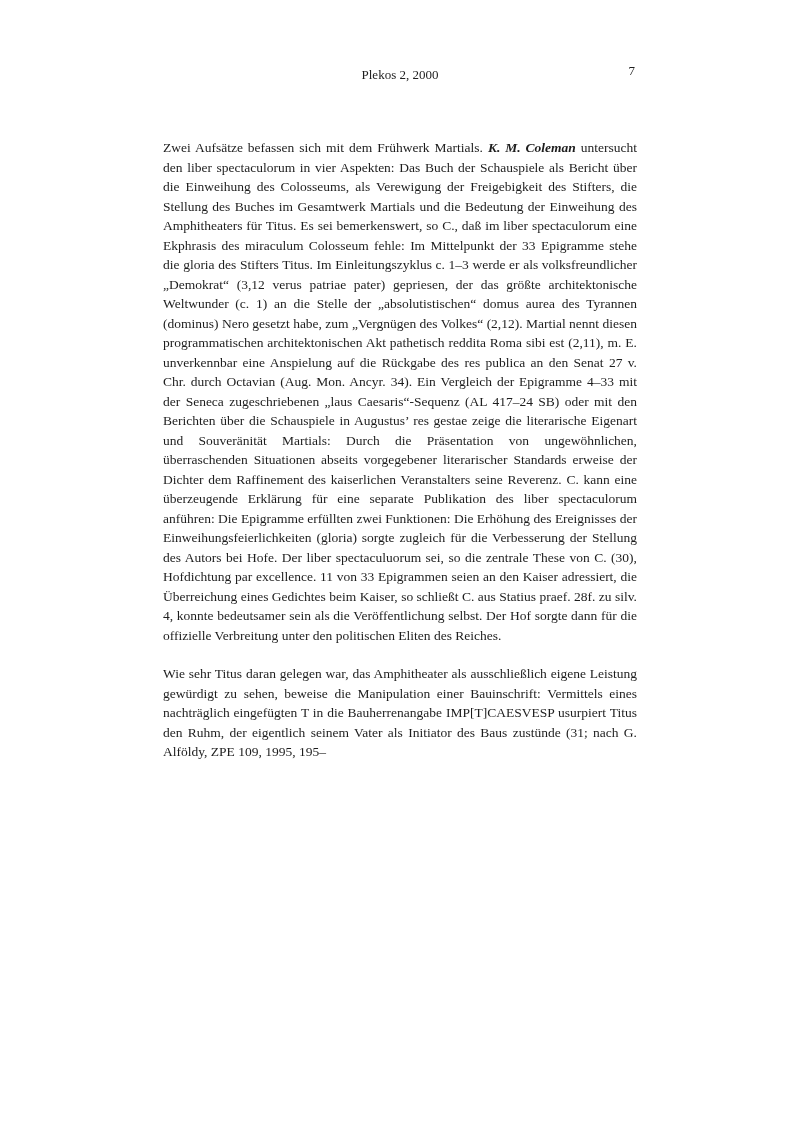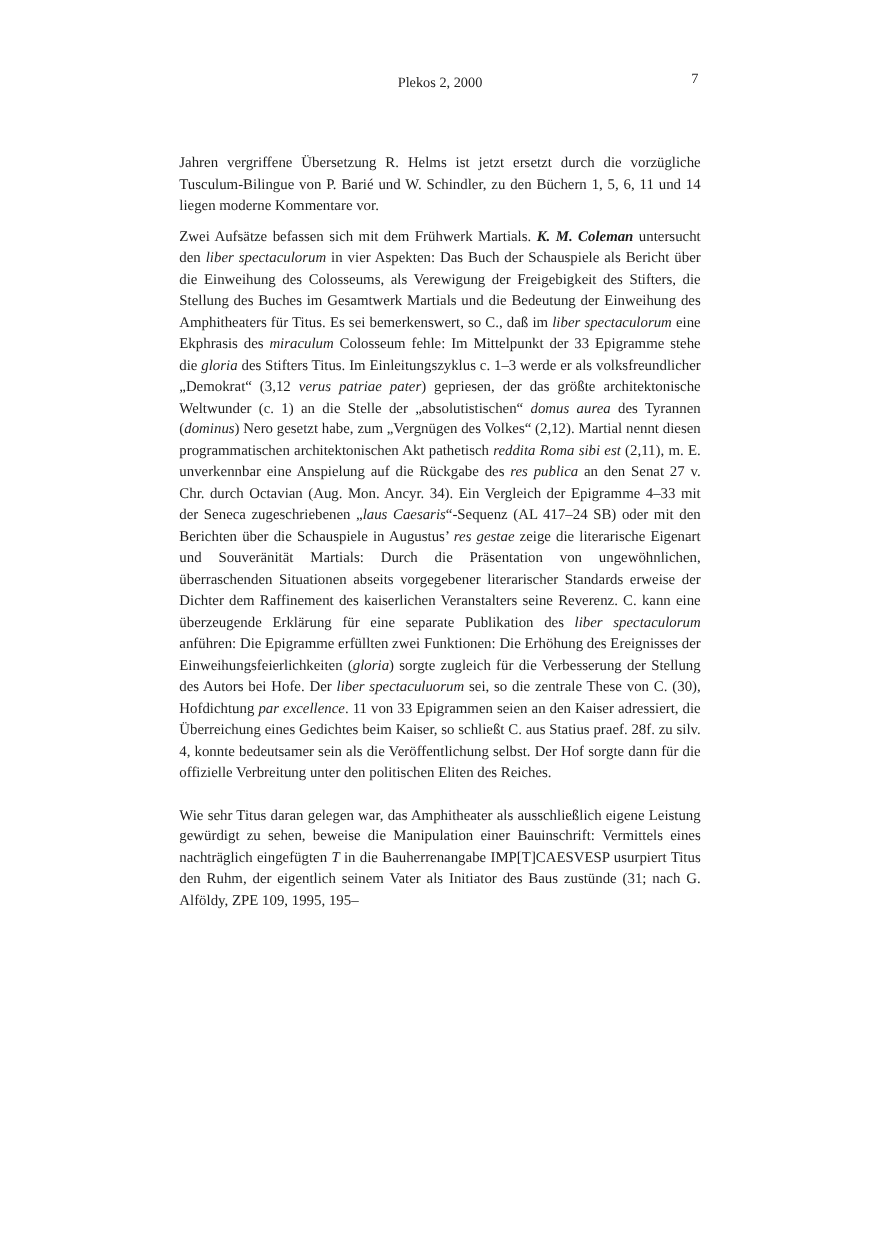--- a/index.html
+++ b/index.html
@@ -32,29 +32,28 @@
     left: 163px;
     width: 474px;
   }
   .para {
     margin: 0 0 8px 0;
     font-size: 13.5px;
     line-height: 19.5px;
     text-align: justify;
   }
   .para:last-child { margin-bottom: 0; margin-top: 19px; }
-  .i { font-style: italic; }
+  .i { }
   .b { font-weight: bold; font-style: italic; }
 </style>
 </head>
 <body>
 
 <div class="page">
   <div class="running-head">
     <span>Plekos 2, 2000</span>
     <span class="pageno">7</span>
   </div>
   <div class="body-text">
-      <p class="para"><span>Jahren vergriffene Übersetzung R. Helms ist jetzt ersetzt durch die vorzügliche Tusculum-Bilingue von P. Barié und W. Schindler, zu den Büchern 1, 5, 6, 11 und 14 liegen moderne Kommentare vor.</span></p>
       <p class="para"><span>Zwei Aufsätze befassen sich mit dem Frühwerk Martials. </span><span class="b">K. M. Coleman</span><span> untersucht den </span><span class="i">liber spectaculorum</span><span> in vier Aspekten: Das Buch der Schauspiele als Bericht über die Einweihung des Colosseums, als Verewigung der Freigebigkeit des Stifters, die Stellung des Buches im Gesamtwerk Martials und die Bedeutung der Einweihung des Amphitheaters für Titus. Es sei bemerkenswert, so C., daß im </span><span class="i">liber spectaculorum</span><span> eine Ekphrasis des </span><span class="i">miraculum</span><span> Colosseum fehle: Im Mittelpunkt der 33 Epigramme stehe die </span><span class="i">gloria</span><span> des Stifters Titus. Im Einleitungszyklus c. 1–3 werde er als volksfreundlicher „Demokrat“ (3,12 </span><span class="i">verus patriae pater</span><span>) gepriesen, der das größte architektonische Weltwunder (c. 1) an die Stelle der „absolutistischen“ </span><span class="i">domus aurea</span><span> des Tyrannen (</span><span class="i">dominus</span><span>) Nero gesetzt habe, zum „Vergnügen des Volkes“ (2,12). Martial nennt diesen programmatischen architektonischen Akt pathetisch </span><span class="i">reddita Roma sibi est</span><span> (2,11), m. E. unverkennbar eine Anspielung auf die Rückgabe des </span><span class="i">res publica</span><span> an den Senat 27 v. Chr. durch Octavian (Aug. Mon. Ancyr. 34). Ein Vergleich der Epigramme 4–33 mit der Seneca zugeschriebenen „</span><span class="i">laus Caesaris</span><span>“-Sequenz (AL 417–24 SB) oder mit den Berichten über die Schauspiele in Augustus’ </span><span class="i">res gestae</span><span> zeige die literarische Eigenart und Souveränität Martials: Durch die Präsentation von ungewöhnlichen, überraschenden Situationen abseits vorgegebener literarischer Standards erweise der Dichter dem Raffinement des kaiserlichen Veranstalters seine Reverenz. C. kann eine überzeugende Erklärung für eine separate Publikation des </span><span class="i">liber spectaculorum</span><span> anführen: Die Epigramme erfüllten zwei Funktionen: Die Erhöhung des Ereignisses der Einweihungsfeierlichkeiten (</span><span class="i">gloria</span><span>) sorgte zugleich für die Verbesserung der Stellung des Autors bei Hofe. Der </span><span class="i">liber spectaculuorum</span><span> sei, so die zentrale These von C. (30), Hofdichtung </span><span class="i">par excellence</span><span>. 11 von 33 Epigrammen seien an den Kaiser adressiert, die Überreichung eines Gedichtes beim Kaiser, so schließt C. aus Statius praef. 28f. zu silv. 4, konnte bedeutsamer sein als die Veröffentlichung selbst. Der Hof sorgte dann für die offizielle Verbreitung unter den politischen Eliten des Reiches.</span></p>
       <p class="para"><span>Wie sehr Titus daran gelegen war, das Amphitheater als ausschließlich eigene Leistung gewürdigt zu sehen, beweise die Manipulation einer Bauinschrift: Vermittels eines nachträglich eingefügten </span><span class="i">T</span><span> in die Bauherrenangabe IMP[T]CAESVESP usurpiert Titus den Ruhm, der eigentlich seinem Vater als Initiator des Baus zustünde (31; nach G. Alföldy, ZPE 109, 1995, 195–</span></p>
     </div>
 </div>
 
 </body></html>

